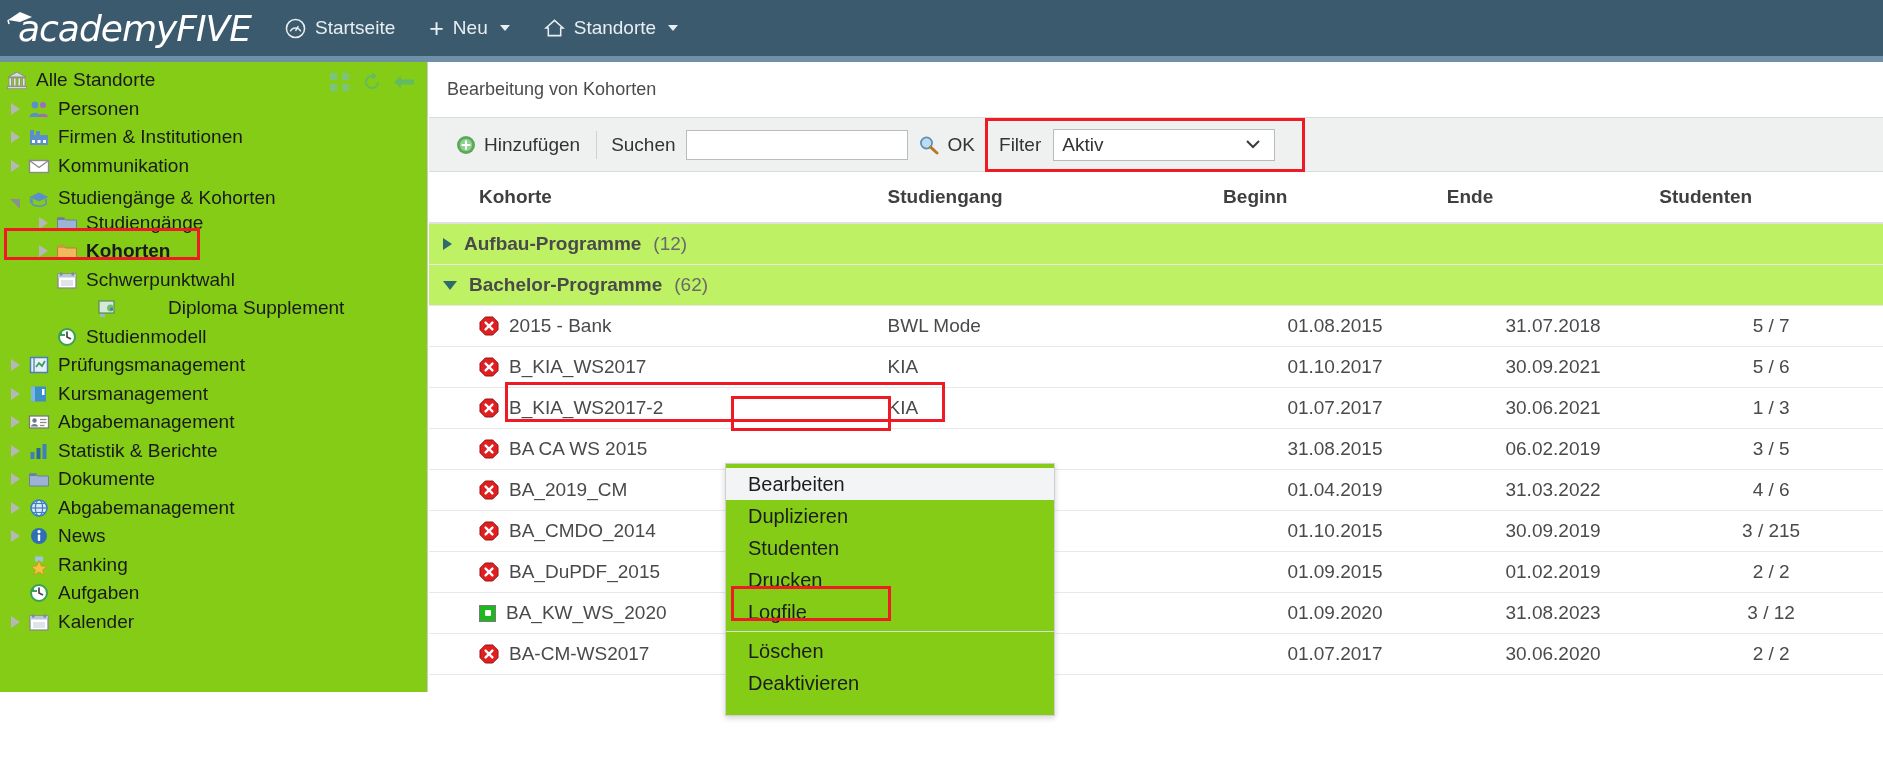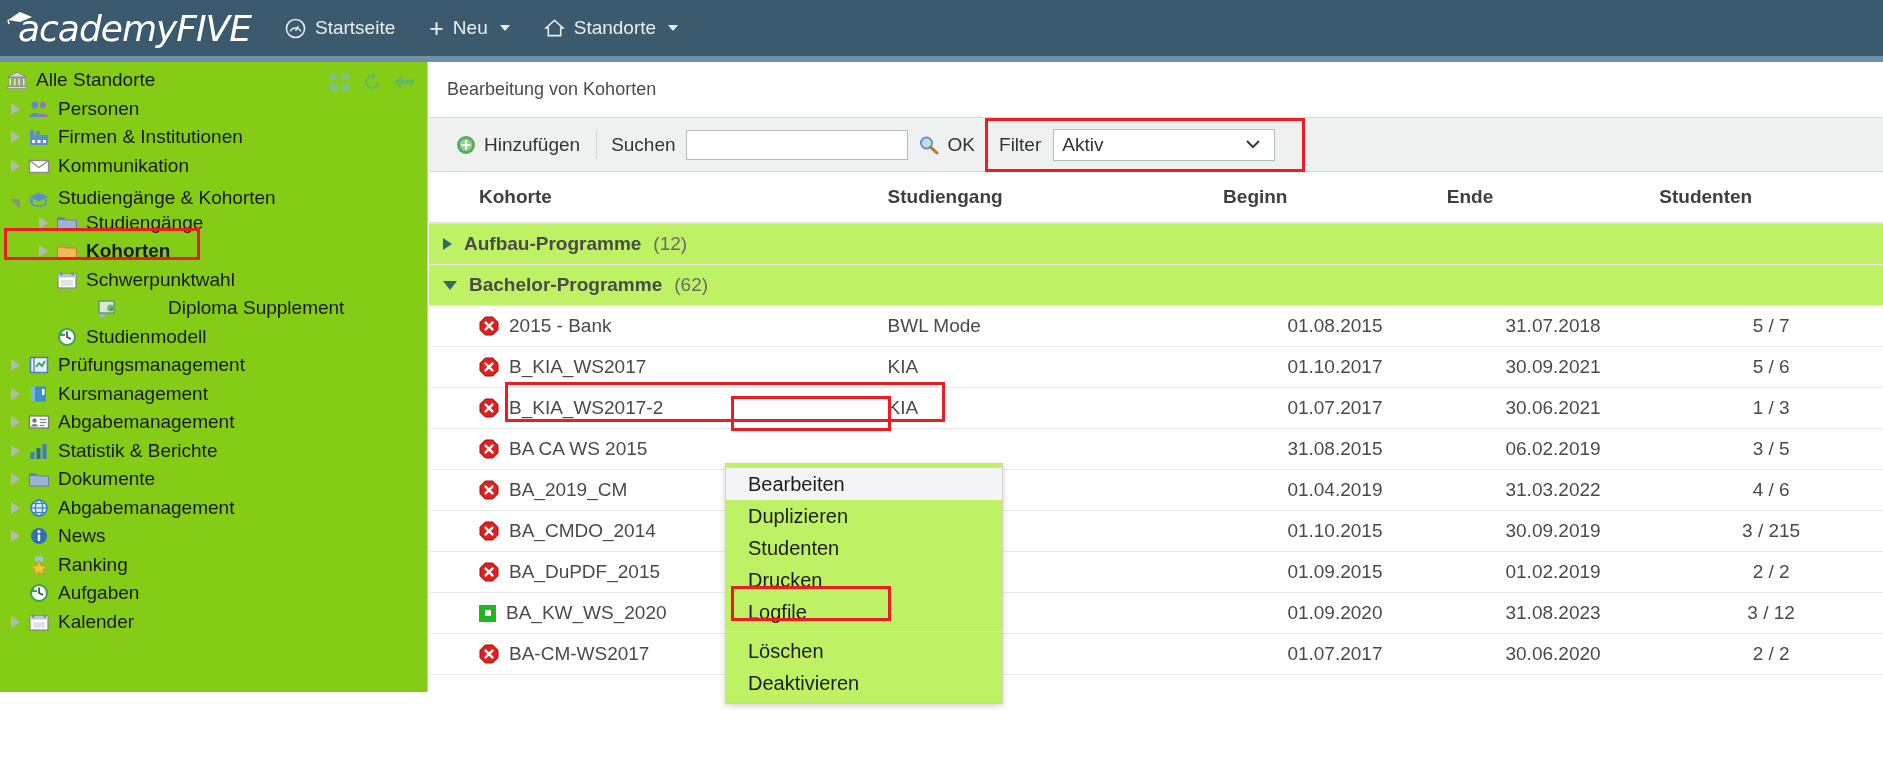--- a/index.html
+++ b/index.html
@@ -227,26 +227,26 @@
     display: flex; align-items: center; justify-content: center;
   }
   .st-green i {
     display: block; width: 6px; height: 6px; background: #ffffff; border-radius: 1px;
   }
 
   
   #ctxmenu {
     position: absolute;
     left: 725px; top: 463px;
-    width: 278px;
-    background: #bef264;
+    width: 330px;
+    background: #84cc16;
     border: 1px solid #cfcfcf;
     box-shadow: 0 2px 6px rgba(0,0,0,0.18);
     z-index: 30;
-    padding: 4px 0 4px 0;
+    padding: 4px 0 16px 0;
   }
   .ctx-item {
     font-size: 20px; color: #1c1c1c;
     padding: 6px 0 6px 22px;
     cursor: pointer;
     white-space: nowrap;
     height: 32px;
     display: flex; align-items: center;
   }
   .ctx-item.first { background: #f3f4f5; }

